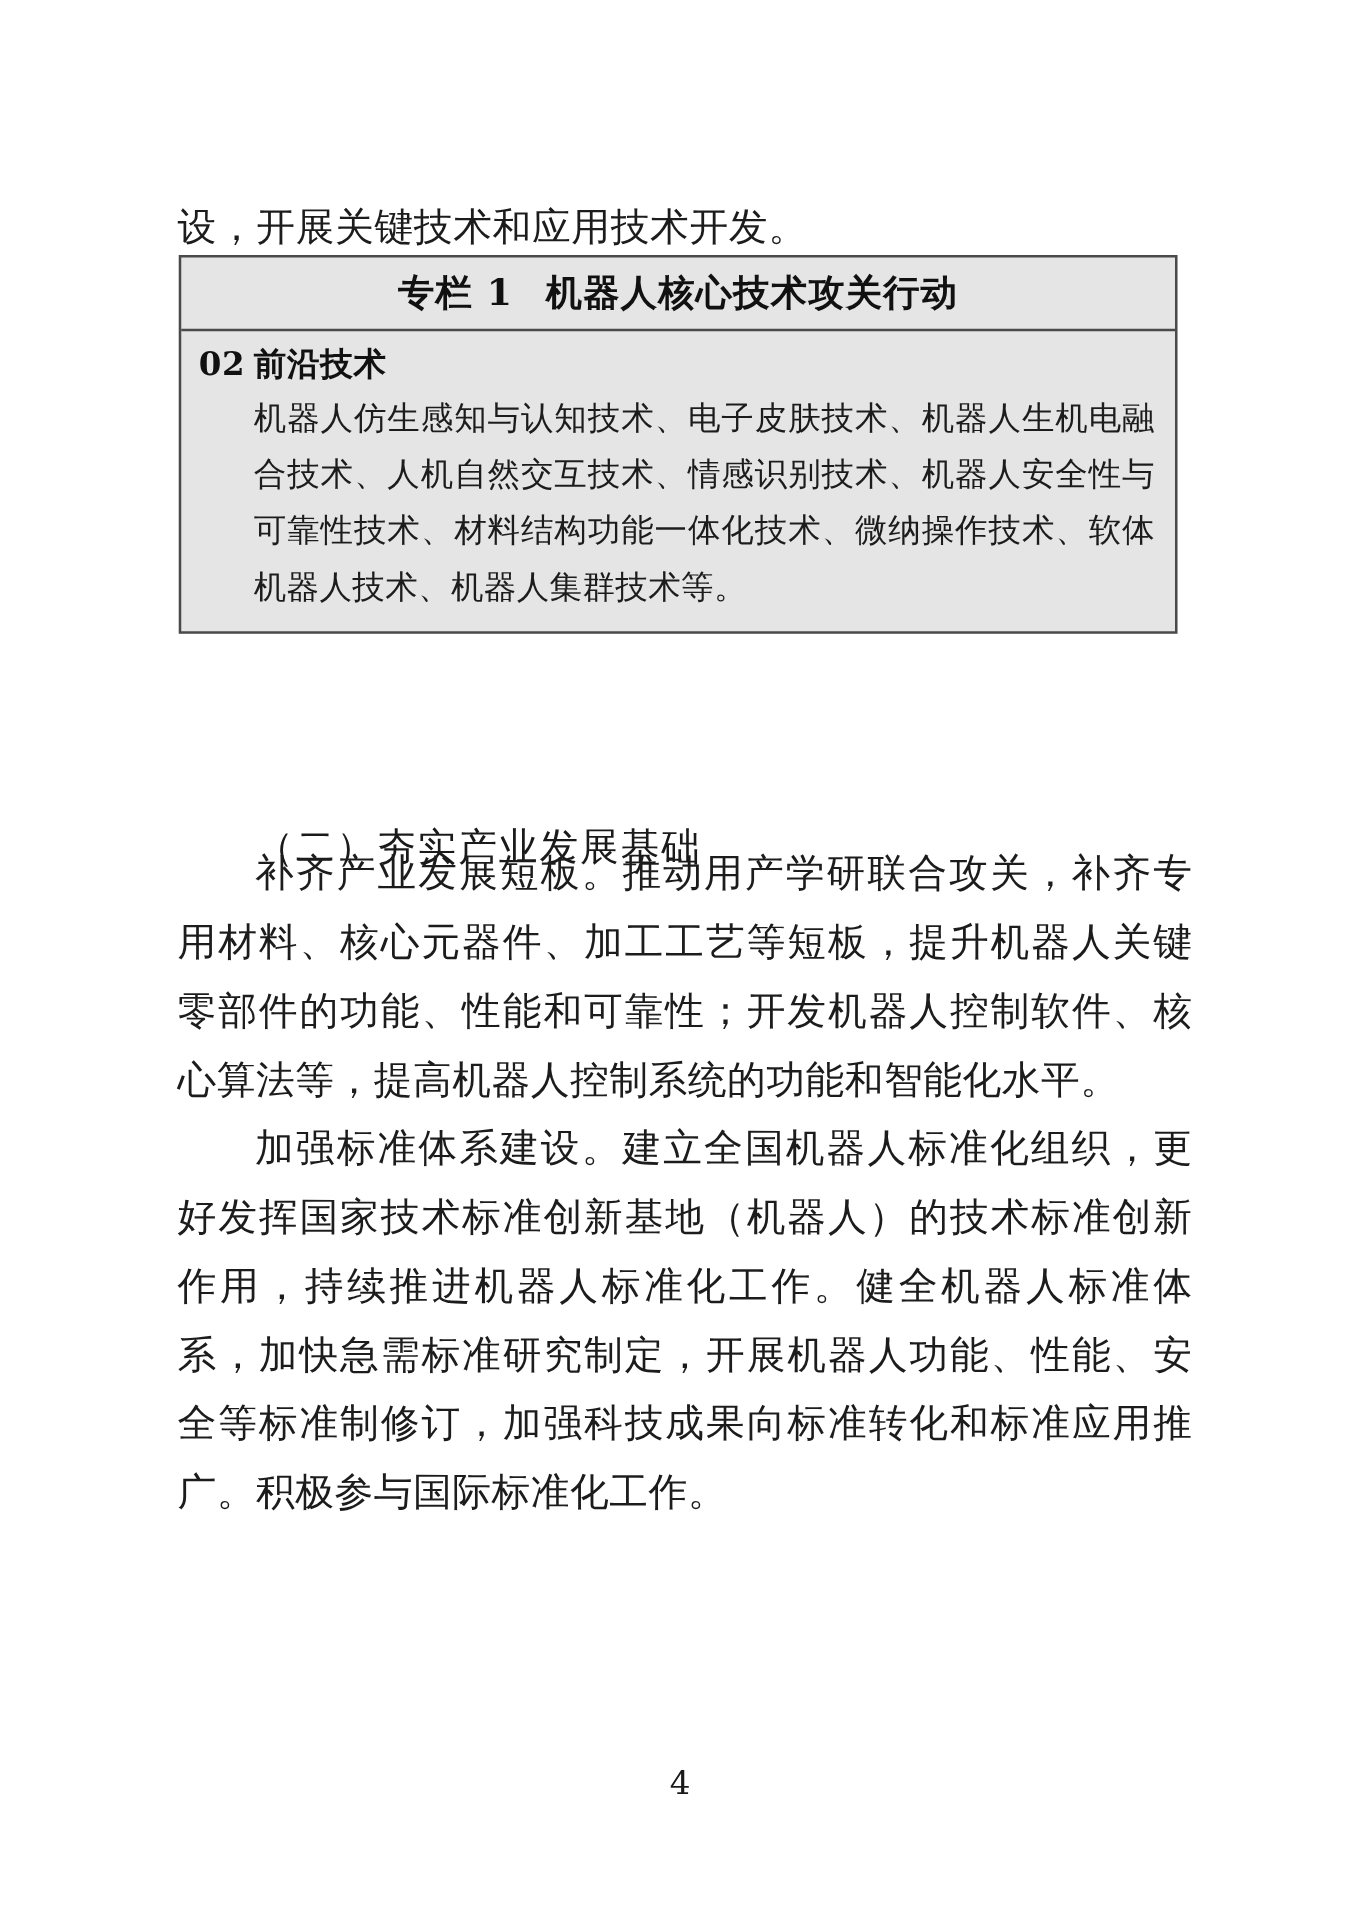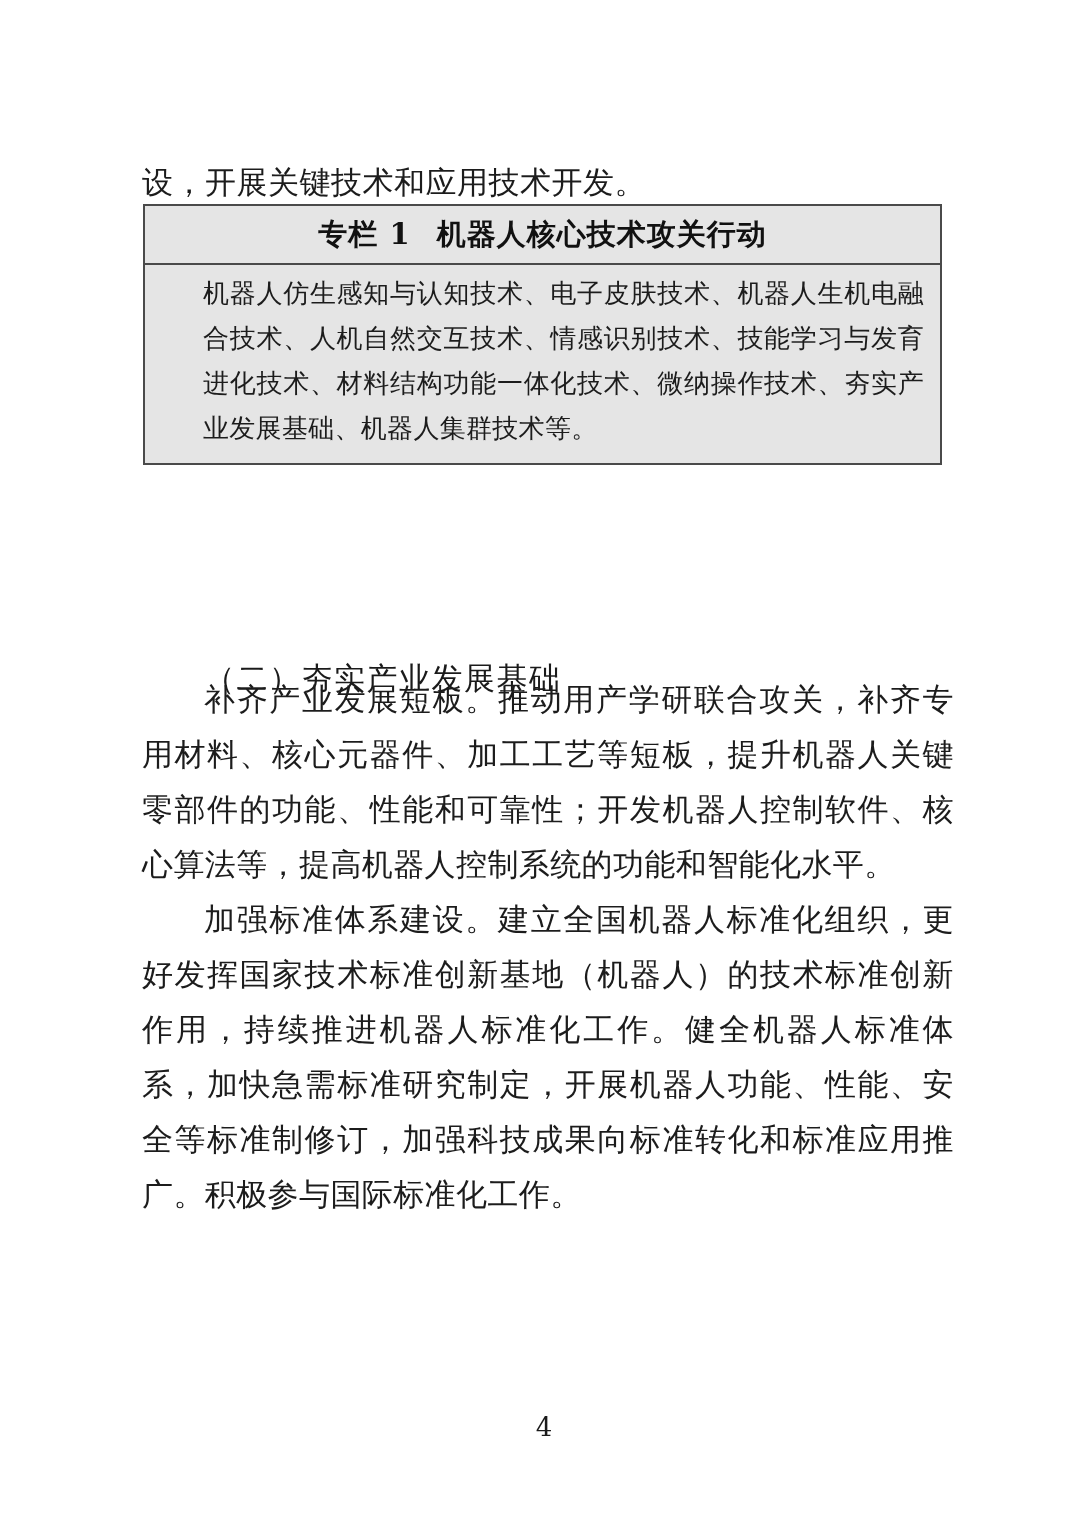--- a/index.html
+++ b/index.html
@@ -141,21 +141,24 @@
   <div class="box-table">
 
     <div class="box-header">
       <span>专栏 1</span><span class="hdr-gap"></span><span>机器人核心技术攻关行动</span>
     </div>
 
     <div class="box-body">
 
 
       <div class="box-item">
-        <div class="box-item-body">机器人仿生感知与认知技术、电子皮肤技术、机器人生机电融合技术、人机自然交互技术、情感识别技术、技能学习与发育进化技术、材料结构功能一体化技术、微纳操作技术、夯实产业发展基础、机器人集群技术等。</div>
+        <div class="box-item-title">
+          <span class="num">02</span><span>前沿技术</span>
+        </div>
+        <div class="box-item-body">机器人仿生感知与认知技术、电子皮肤技术、机器人生机电融合技术、人机自然交互技术、情感识别技术、机器人安全性与可靠性技术、材料结构功能一体化技术、微纳操作技术、软体机器人技术、机器人集群技术等。</div>
       </div>
 
     </div>
   </div>
 
   <div class="section-heading" style="top:614px;margin-top:44px;">（二）夯实产业发展基础</div>
 
   <div class="para-block" style="top:672px;">
     <p class="indent2">补齐产业发展短板。推动用产学研联合攻关，补齐专用材料、核心元器件、加工工艺等短板，提升机器人关键零部件的功能、性能和可靠性；开发机器人控制软件、核心算法等，提高机器人控制系统的功能和智能化水平。</p>
     <p class="indent2">加强标准体系建设。建立全国机器人标准化组织，更好发挥国家技术标准创新基地（机器人）的技术标准创新作用，持续推进机器人标准化工作。健全机器人标准体系，加快急需标准研究制定，开展机器人功能、性能、安全等标准制修订，加强科技成果向标准转化和标准应用推广。积极参与国际标准化工作。</p>

